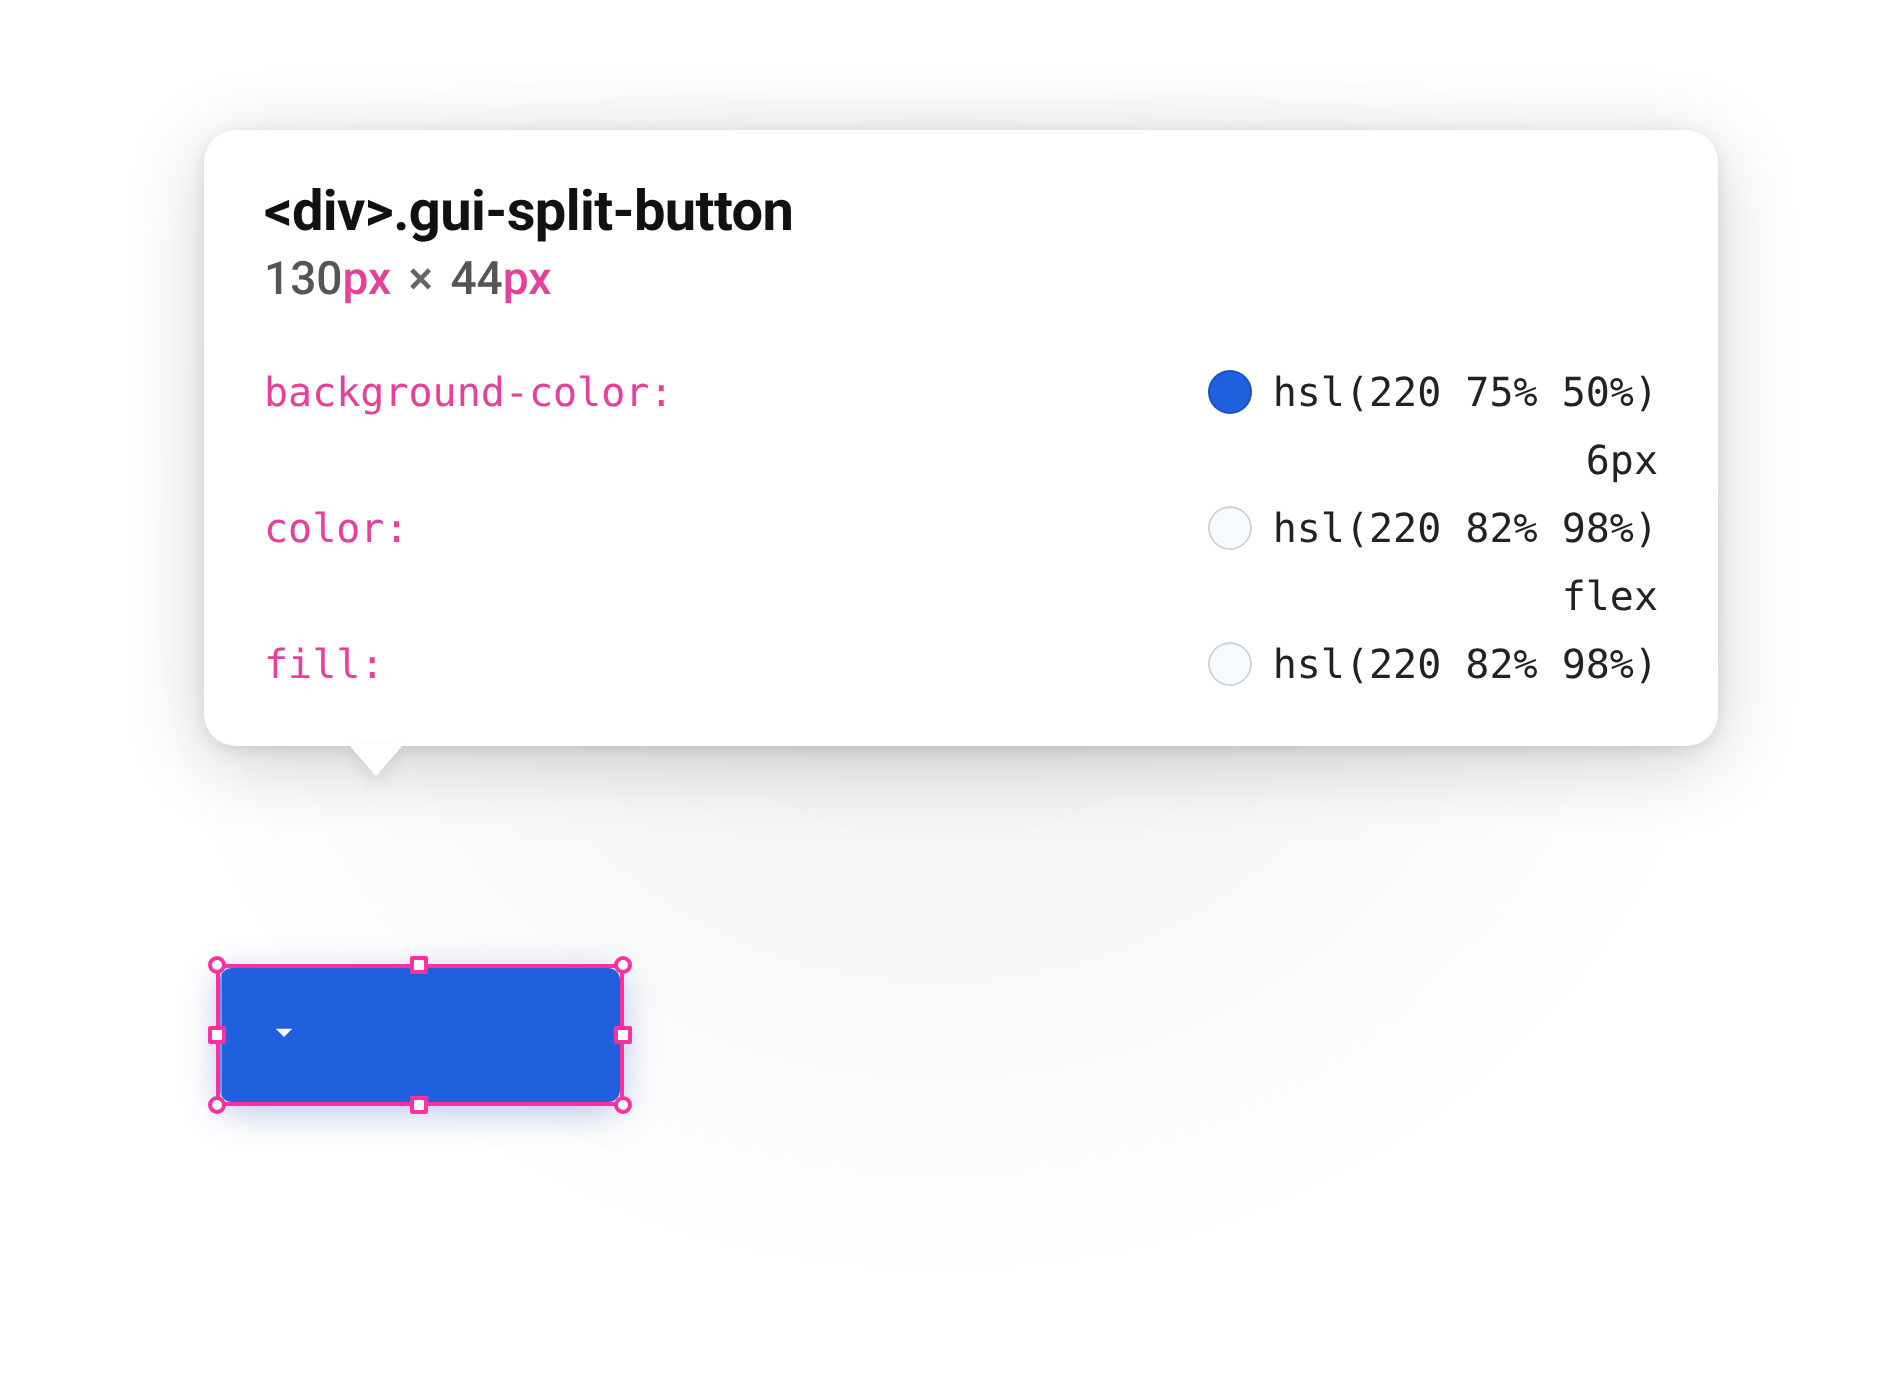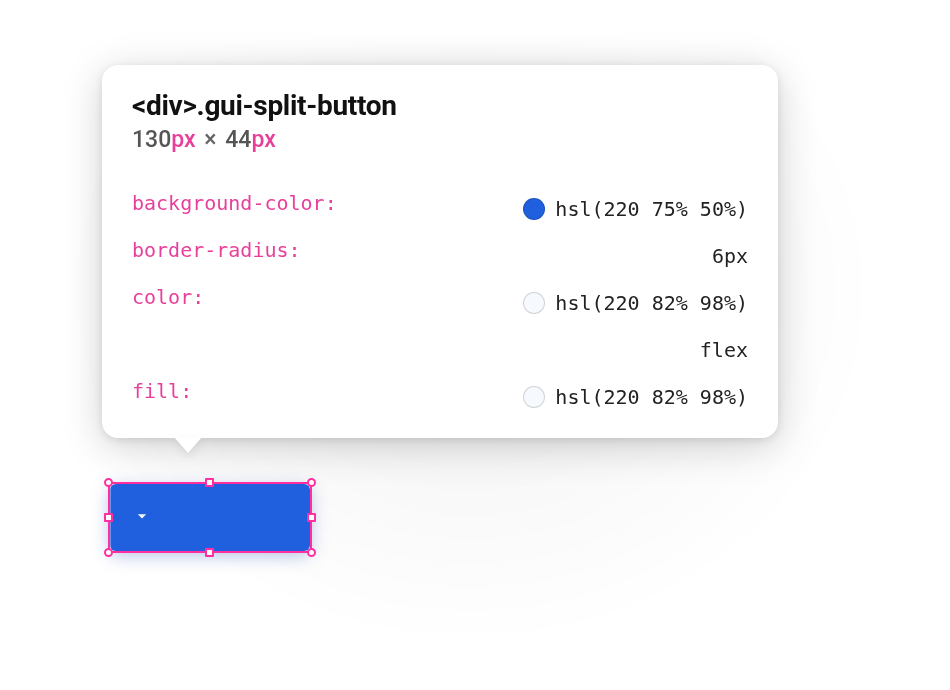--- a/index.html
+++ b/index.html
@@ -20,21 +20,21 @@
     border-radius: 20px;
     background: radial-gradient(ellipse at 50% 40%, rgba(0,0,0,0.06), transparent 70%);
     filter: blur(10px);
   }
 
   
   .tooltip {
     position: absolute;
     left: 102px;
     top: 65px;
-    width: 676px;
+    width: 757px;
     background: #fff;
     border-radius: 16px;
     box-shadow: 0 8px 40px rgba(0,0,0,0.18), 0 2px 8px rgba(0,0,0,0.1);
     padding: 24px 30px 24px 30px;
   }
   .tooltip::after {
     content: "";
     position: absolute;
     bottom: -15px;
     left: 72px;
@@ -71,21 +71,20 @@
   }
   .prop-name { color: #e83f9a; white-space: pre; }
   .prop-name::after { content: ":"; color: #e83f9a; }
   .prop-value {
     margin-left: auto;
     color: #222;
     display: flex;
     align-items: center;
     gap: 10px;
     white-space: pre;
-    margin-top: 13px;
   }
   .swatch {
     width: 22px;
     height: 22px;
     border-radius: 50%;
     border: 1px solid rgba(0,0,0,0.15);
     flex: none;
   }
 
   
@@ -159,21 +158,20 @@
     <span>130</span><span class="px">px</span>
     <span class="times">×</span>
     <span>44</span><span class="px">px</span>
   </div>
   <div class="prop-list" id="prop-list">
       <div class="prop-row">
         <span class="prop-name">background-color</span>
         <span class="prop-value"><span class="swatch" style="background: rgb(32, 96, 223);"></span><span>hsl(220 75% 50%)</span></span>
       </div>
       <div class="prop-row">
-        <span class="prop-name">border-radius</span>
         <span class="prop-value"><span>6px</span></span>
       </div>
       <div class="prop-row">
         <span class="prop-name">color</span>
         <span class="prop-value"><span class="swatch" style="background: rgb(246, 249, 254);"></span><span>hsl(220 82% 98%)</span></span>
       </div>
       <div class="prop-row">
         <span class="prop-value"><span>flex</span></span>
       </div>
       <div class="prop-row">

